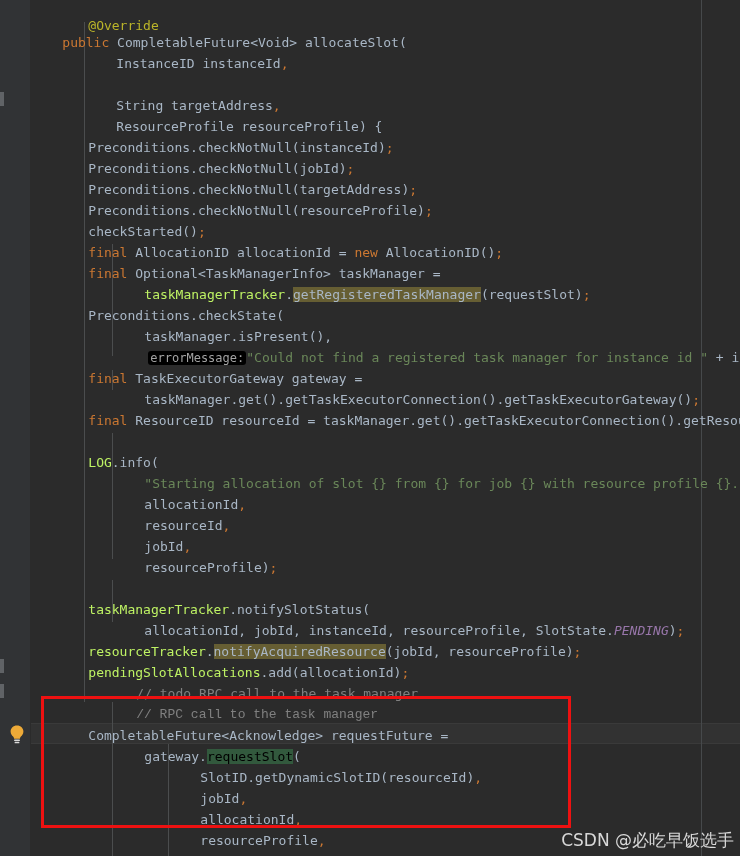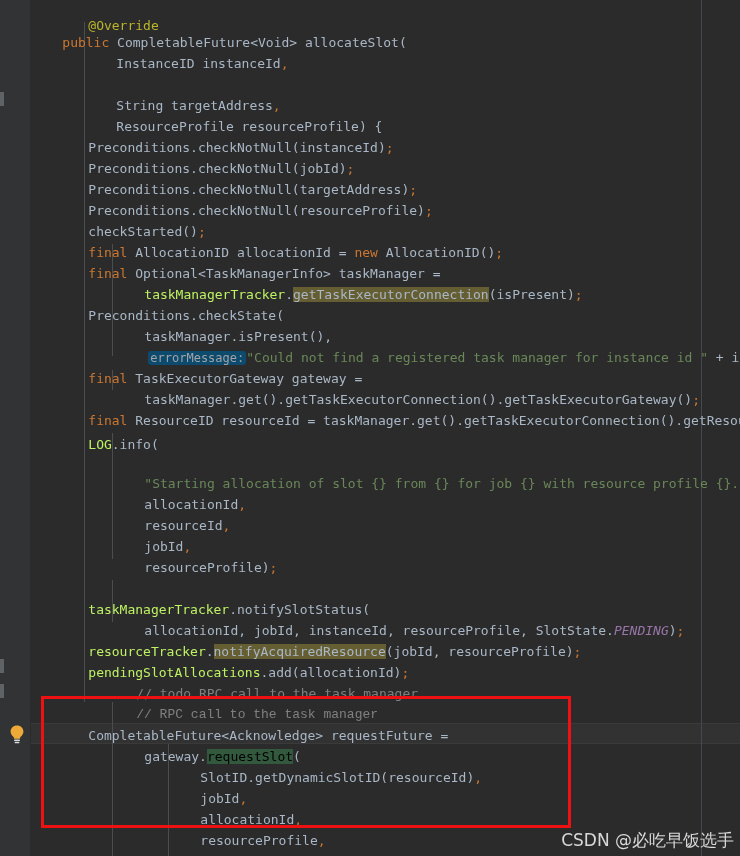--- a/index.html
+++ b/index.html
@@ -117,21 +117,21 @@
   .t-punct    { color: #a9b7c6; }
   .t-semi     { color: #cc7832; }
   .t-const    { color: #9876aa; font-style: italic; }
 
   
   .hl-search  { background: #32593d; }
   .hl-usage   { background: #665e33; color: #a9b7c6; }
 
   
   .hint {
-    background: #0c4a6e;
+    background: #000000;
     color: #a3a3a3;
     border-radius: 3px;
     padding: 0 2px;
     font-size: 12px;
   }
 
   
   .annot-rect {
     position: absolute;
     border: 3px solid #ee1111;
@@ -214,21 +214,21 @@
 
   <div class="line" style="top:221px; left:57px;">
     <span class="t-kw">final</span><span class="t-plain"> AllocationID allocationId = </span><span class="t-kw">new</span><span class="t-plain"> AllocationID()</span><span class="t-semi">;</span>
   </div>
 
   <div class="line" style="top:242px; left:57px;">
     <span class="t-kw">final</span><span class="t-plain"> Optional&lt;TaskManagerInfo&gt; taskManager =</span>
   </div>
 
   <div class="line" style="top:263px; left:113px;">
-    <span class="t-field">taskManagerTracker</span><span class="t-plain">.</span><span class="hl-usage">getTaskExecutorConnection</span><span class="t-plain">(isPresent)</span><span class="t-semi">;</span>
+    <span class="t-field">taskManagerTracker</span><span class="t-plain">.</span><span class="hl-usage">getRegisteredTaskManager</span><span class="t-plain">(requestSlot)</span><span class="t-semi">;</span>
   </div>
 
   <div class="line" style="top:284px; left:57px;">
     <span class="t-plain">Preconditions</span><span class="t-plain">.checkState(</span>
   </div>
 
   <div class="line" style="top:305px; left:113px;">
     <span class="t-plain">taskManager.isPresent(),</span>
   </div>
 
@@ -241,21 +241,21 @@
   </div>
 
   <div class="line" style="top:368px; left:113px;">
     <span class="t-plain">taskManager.get().getTaskExecutorConnection().getTaskExecutorGateway()</span><span class="t-semi">;</span>
   </div>
 
   <div class="line" style="top:389px; left:57px;">
     <span class="t-kw">final</span><span class="t-plain"> ResourceID resourceId = taskManager.get().getTaskExecutorConnection().getResourceID()</span>
   </div>
 
-  <div class="line" style="top:413px; left:57px;">
+  <div class="line" style="top:431px; left:57px;">
     <span class="t-field">LOG</span><span class="t-plain">.info(</span>
   </div>
 
   <div class="line" style="top:452px; left:113px;">
     <span class="t-string">"Starting allocation of slot {} from {} for job {} with resource profile {}.",</span>
   </div>
 
   <div class="line" style="top:473px; left:113px;">
     <span class="t-plain">allocationId</span><span class="t-kw">,</span>
   </div>

